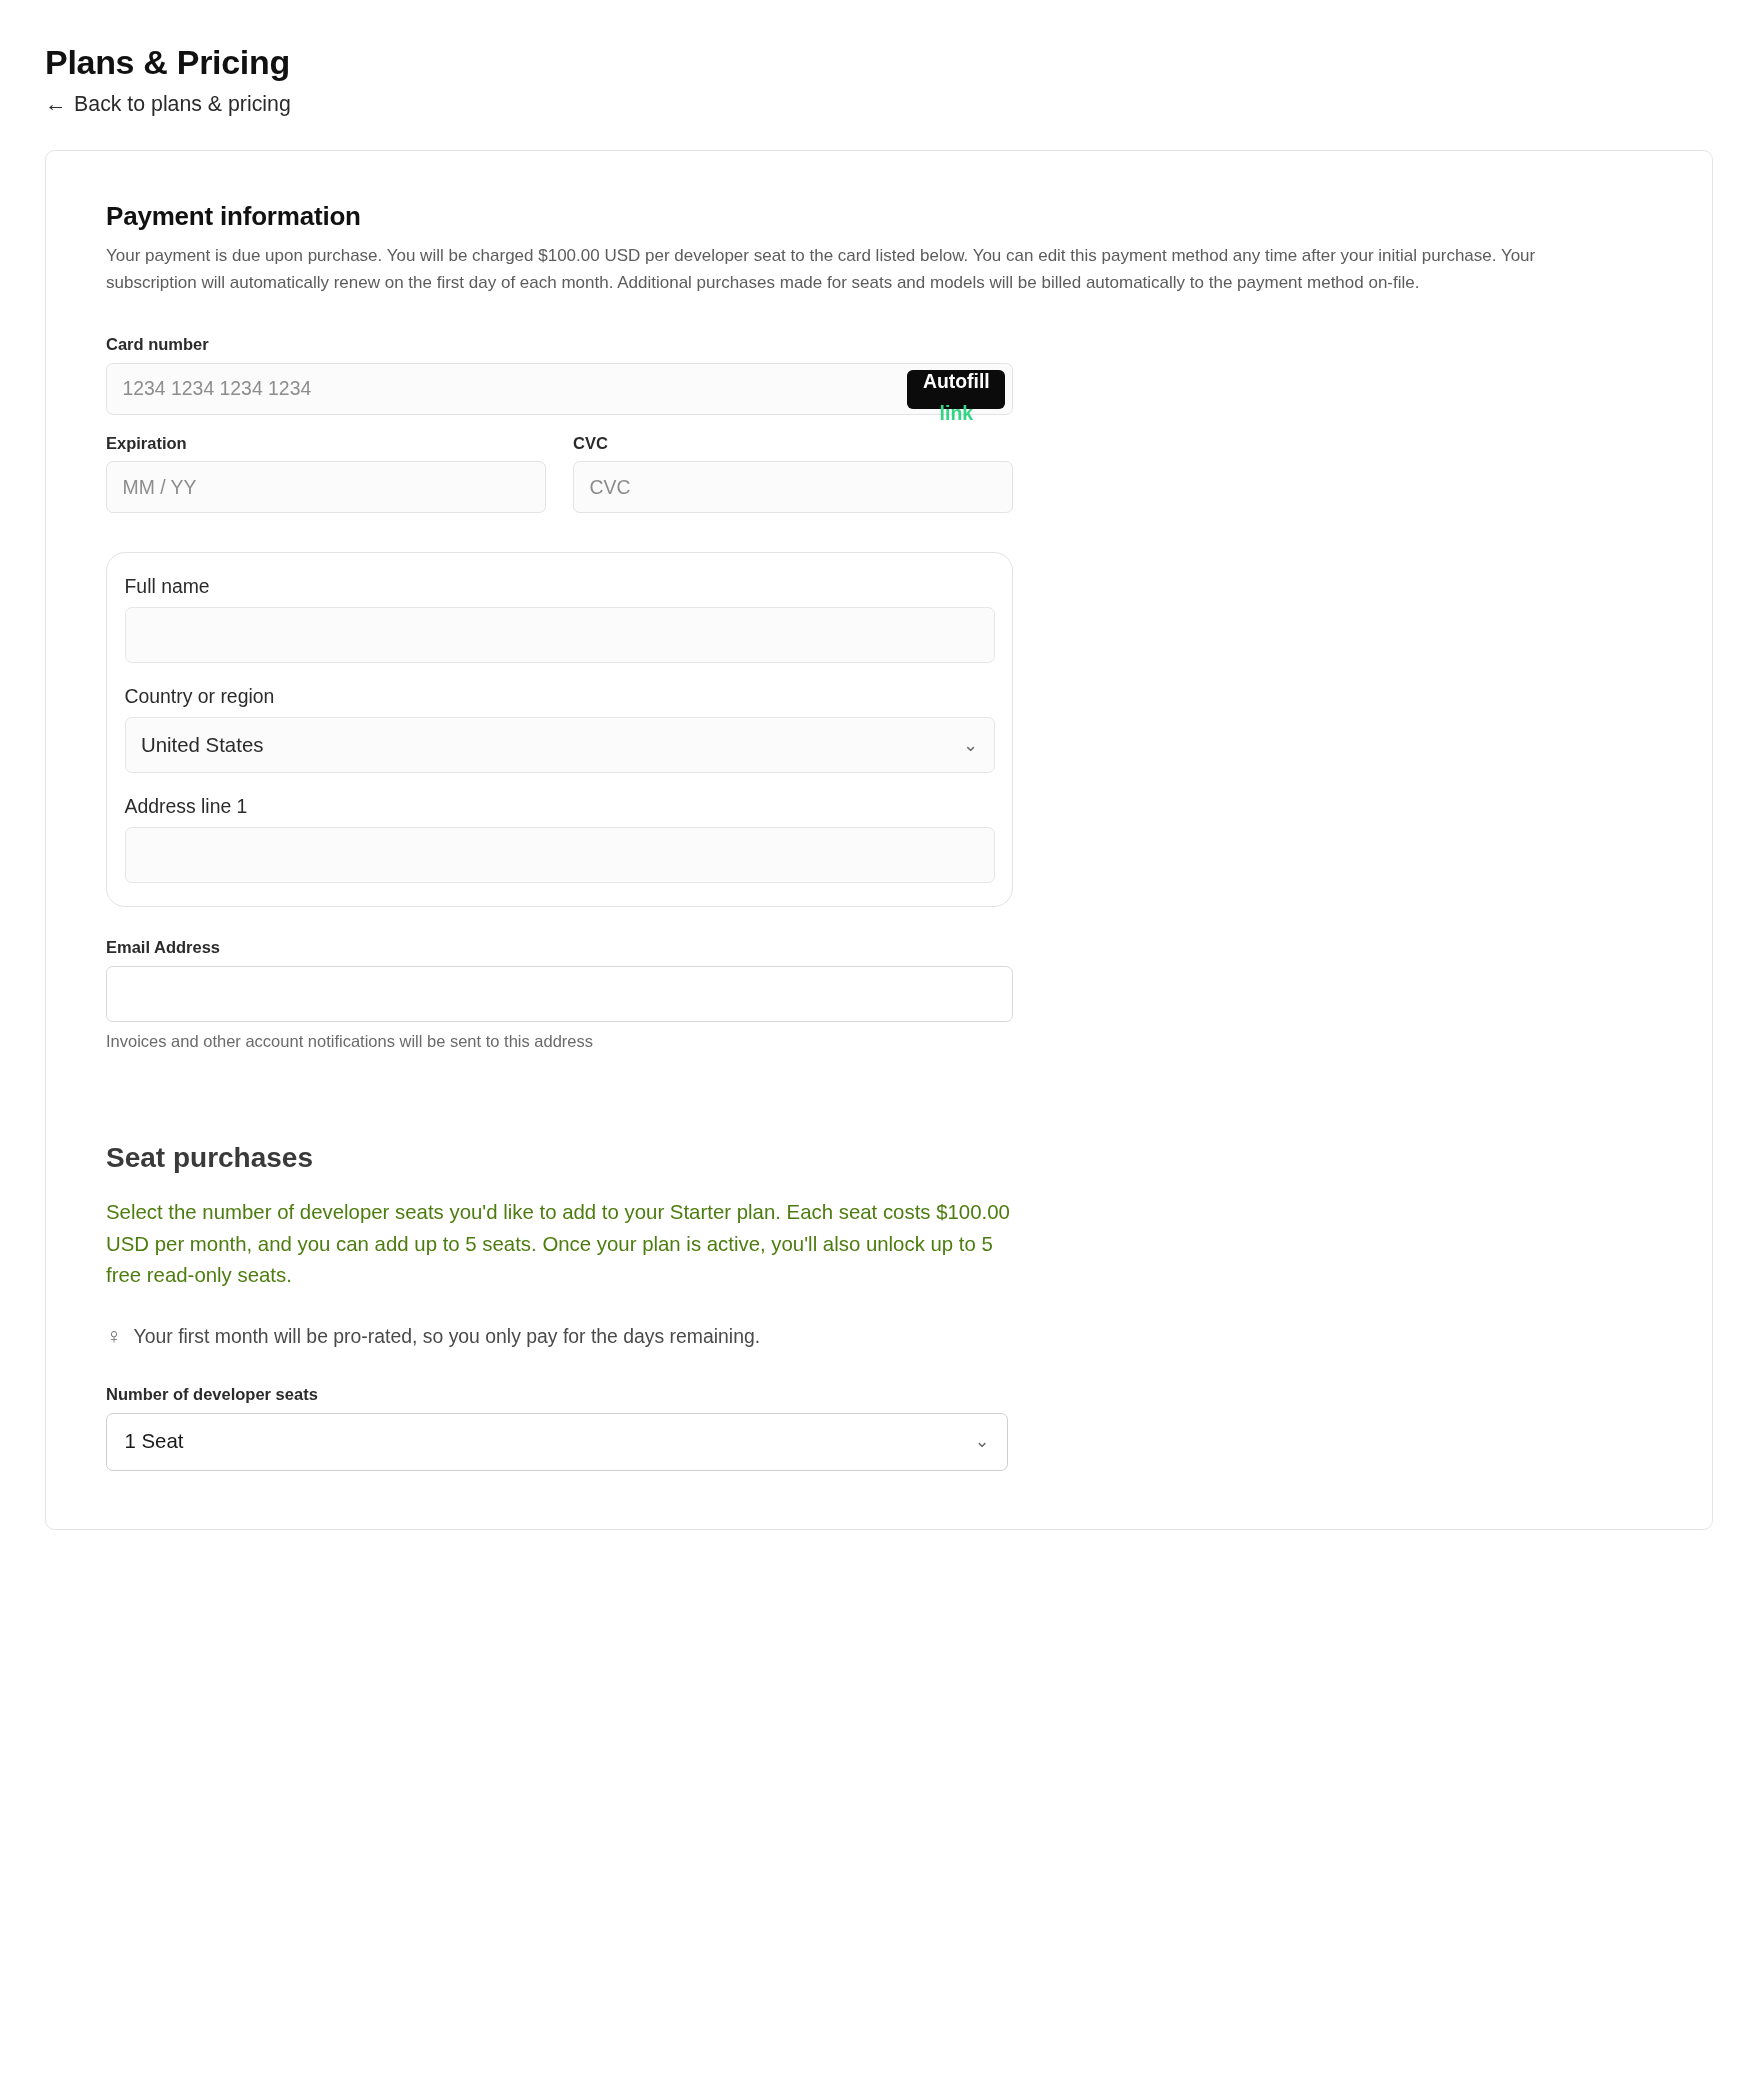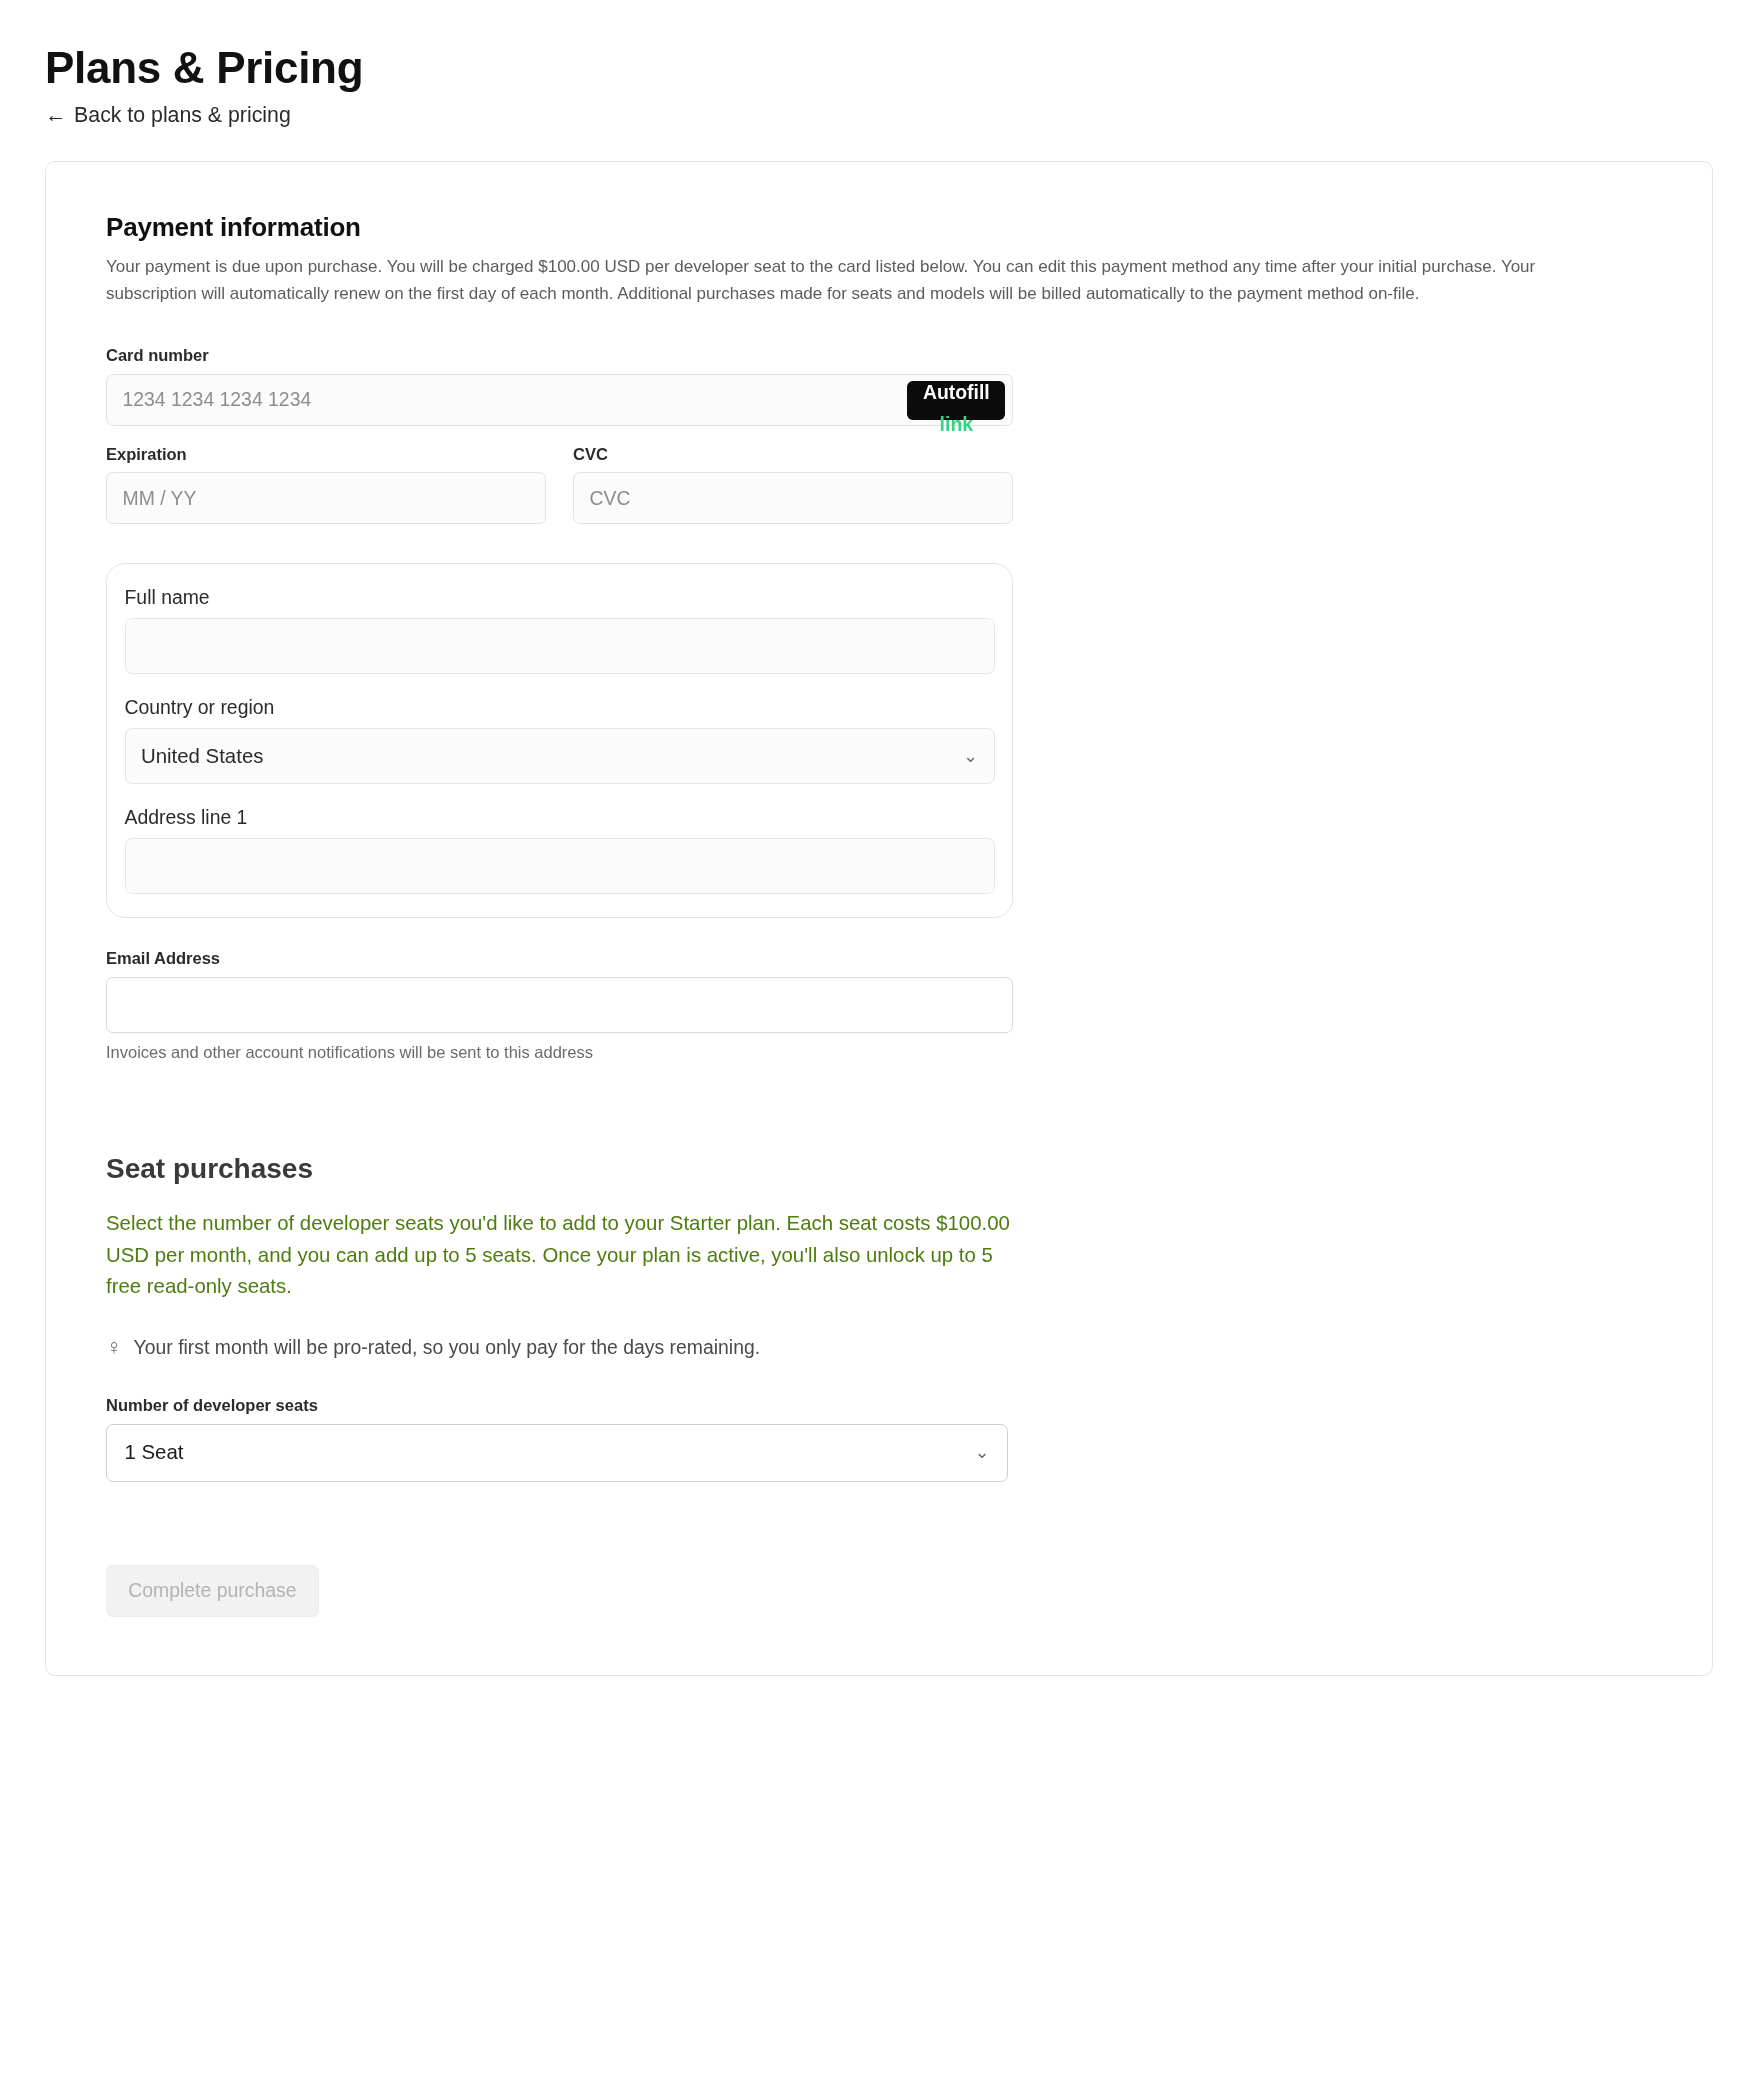--- a/index.html
+++ b/index.html
@@ -11,21 +11,21 @@
   }
   body {
     width: 1757px;
     min-height: 2083px;
     position: relative;
   }
   .page {
     padding: 43px 45px 0 45px;
   }
   .page-title {
-    font-size: 44px;
+    font-size: 34px;
     font-weight: bold;
     letter-spacing: -0.3px;
     margin: 0 0 9.7px 0;
     color: #111111;
   }
   .back-link {
     font-size: 21.3px;
     color: #2b2b2b;
     text-decoration: none;
     display: inline-block;
@@ -305,19 +305,16 @@
       <span class="bulb">♀</span>
       <span>Your first month will be pro-rated, so you only pay for the days remaining.</span>
     </div>
 
     <label class="field-label">Number of developer seats</label>
     <div class="seat-select">
       <span>1 Seat</span>
       <span class="chev">⌄</span>
     </div>
 
-    <div class="btn-wrap">
-      <button class="complete-btn">Complete purchase</button>
-    </div>
 
   </div>
 </div>
 
 
 </body></html>

